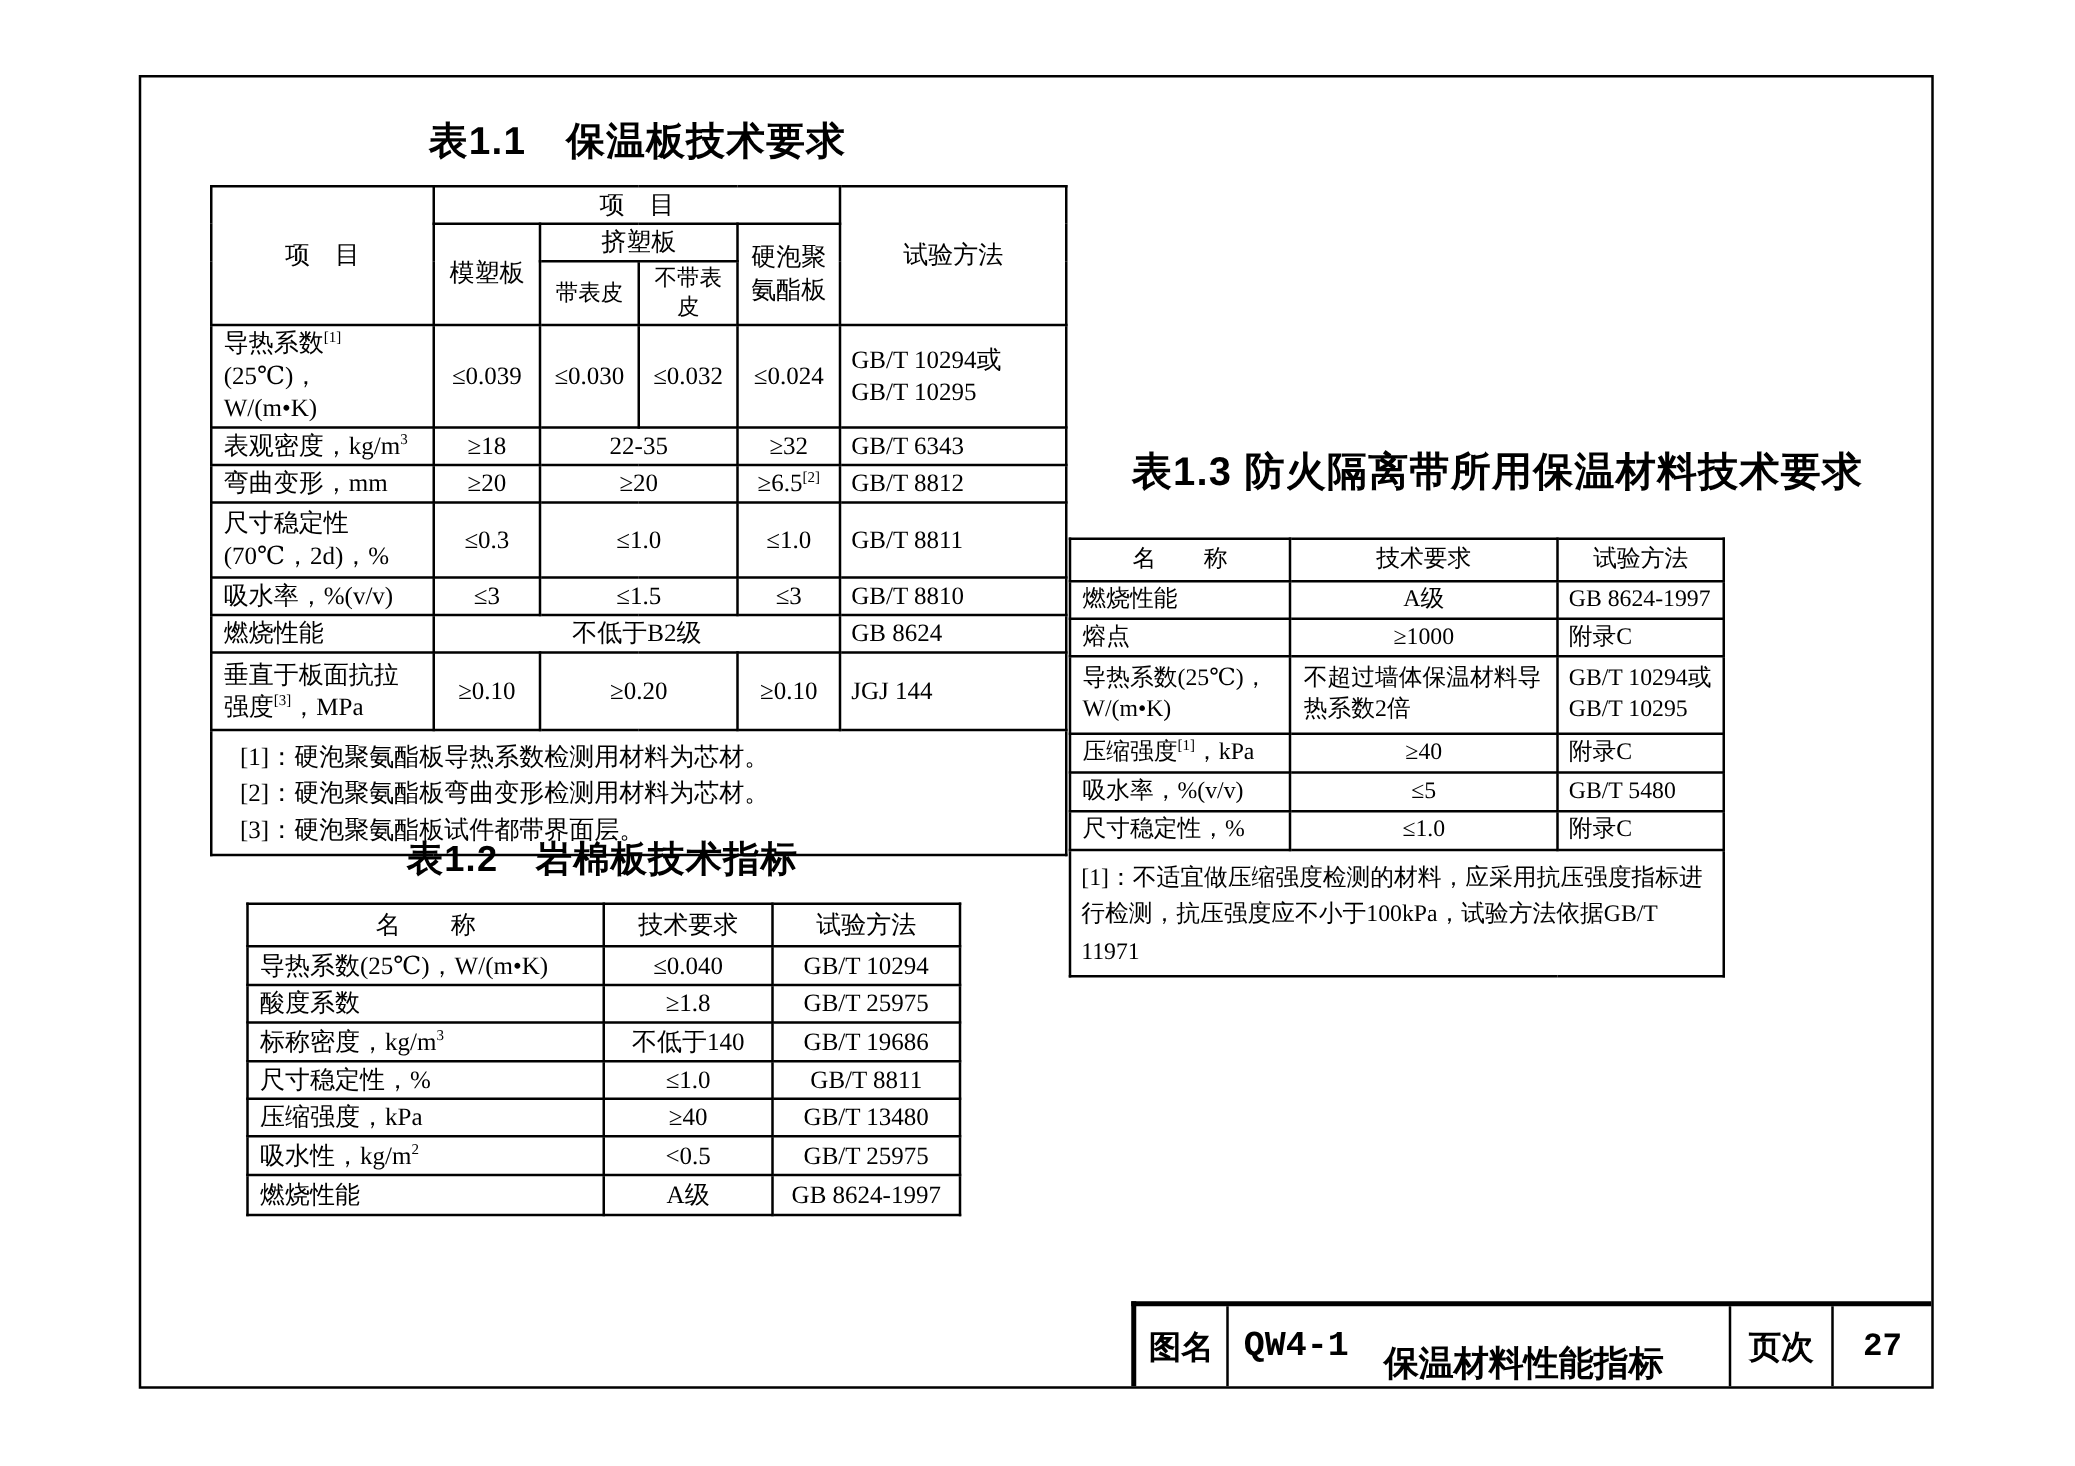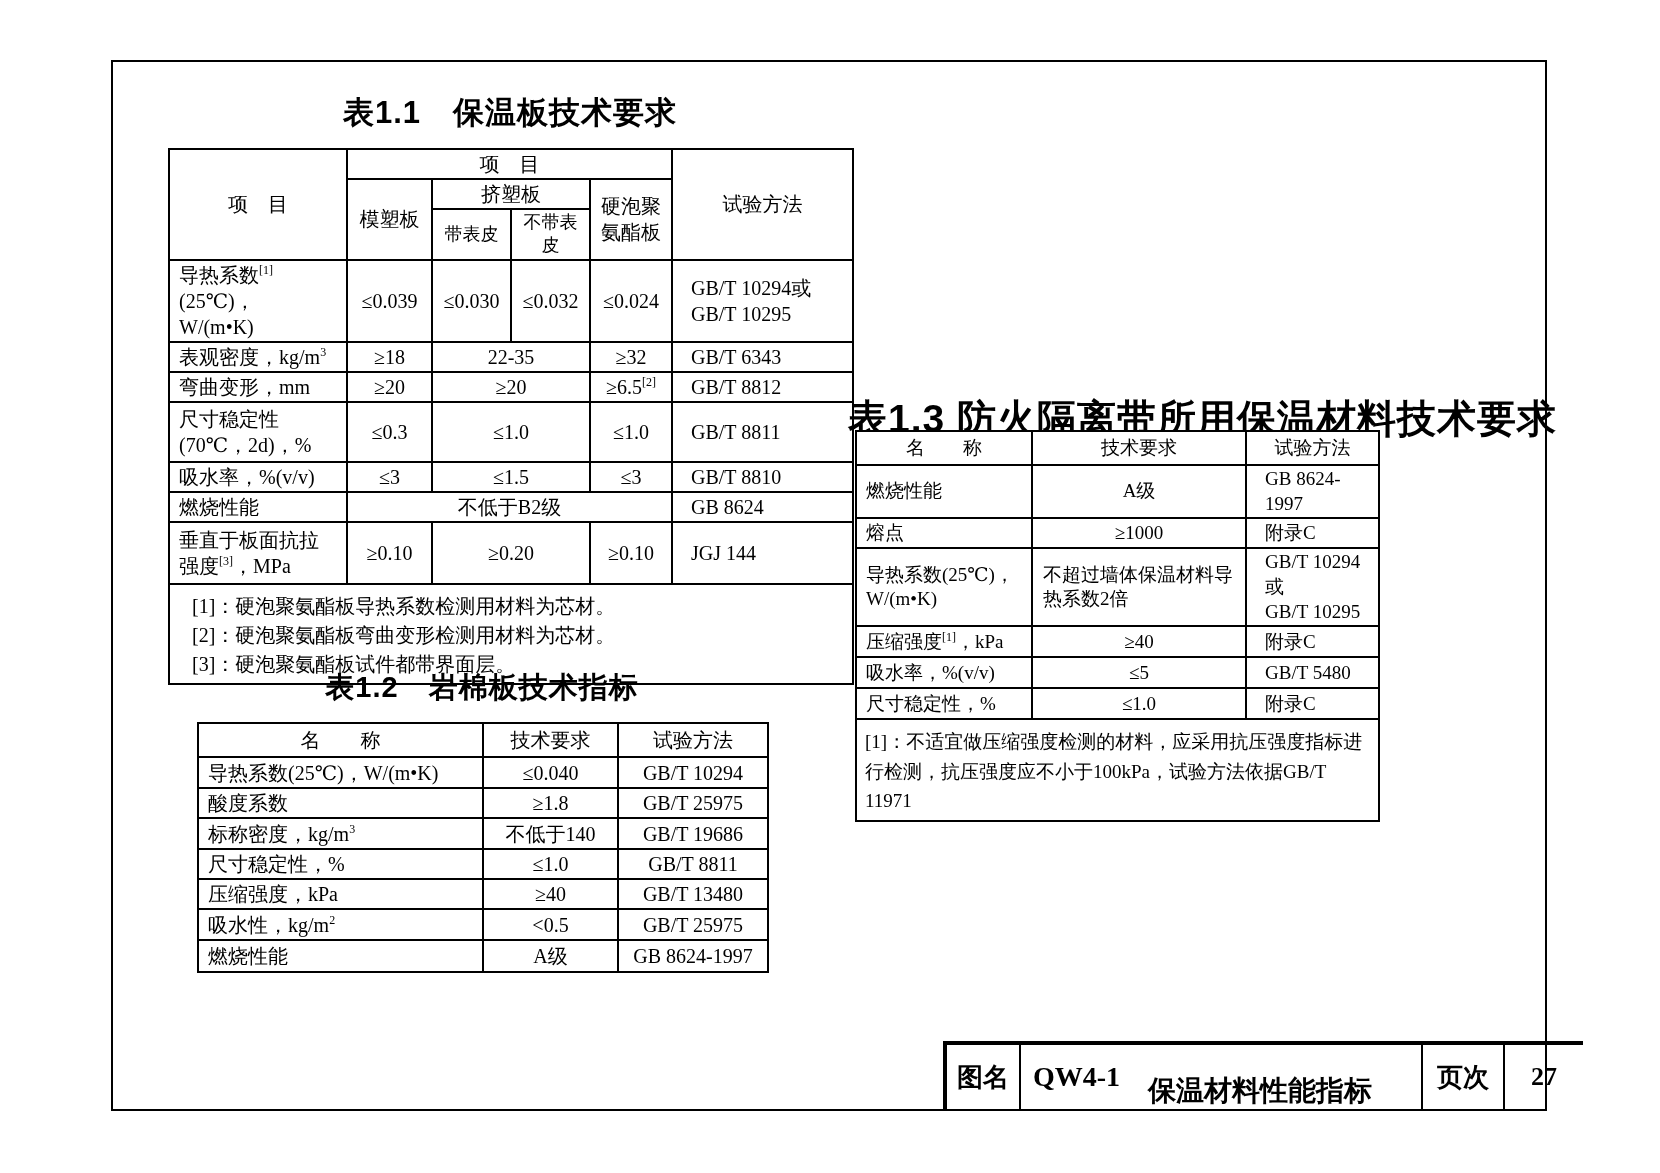--- a/index.html
+++ b/index.html
@@ -12,47 +12,47 @@
   .page-border {
     position:absolute; left:111px; top:60px; width:1436px; height:1051px;
     border:2px solid #000;
   }
   .t-title {
     position:absolute; font-family:"Liberation Sans","DejaVu Sans",sans-serif;
     font-weight:700; text-align:center; letter-spacing:1px; white-space:nowrap;
   }
   #title1 { left:168px; top:92px;  width:684px; font-size:31px; }
   #title2 { left:197px; top:668px; width:570px; font-size:29px; }
-  #title3 { left:848px; top:392px; width:700px; font-size:39px; }
+  #title3 { left:848px; top:356px; width:700px; font-size:32px; }
 
   table.grid { border-collapse:collapse; table-layout:fixed; background:#fff; }
   table.grid td {
     border:2px solid #000; font-size:20px; line-height:1.3;
     text-align:center; vertical-align:middle; padding:1px 3px;
   }
   #table3 td { font-size:19px; }
   .grid td.nm  { text-align:left; padding-left:9px; }
-  .grid td.mth { text-align:left; padding-left:18px; }
+  .grid td.mth { text-align:left; padding-left:8px; }
   .grid td.sm  { font-size:18px; }
   .grid sup { font-size:12px; line-height:0; vertical-align:super; }
   .ln { display:block; }
   .fnote {
     text-align:left !important; vertical-align:top !important;
     padding:7px 8px 4px 22px !important;
     margin-top:32px;
   }
   .fnote .ln { line-height:1.45; }
   #table3 .fnote { padding-left:8px !important; }
   #table3 .fnote .ln { line-height:1.55; }
   #table3 td.req-wrap { text-align:left; padding-left:10px; }
 
   .titleblock {
-    position:absolute; left:943px; top:1041px; width:640px; height:68px;
+    position:absolute; left:905px; top:1041px; width:640px; height:68px;
     border-top:4px solid #000; border-left:4px solid #000;
-    display:flex; font-family:Liberation Serif, serif;text-align:center;
+    display:flex; font-family:Liberation Mono, monospace;text-align:center;
   }
   .tb-cell { display:flex; align-items:center; justify-content:center; font-weight:700; white-space:nowrap; }
   .tb-c1 { width:72px; font-size:26px; }
   .tb-c2 { flex:1; justify-content:flex-start; border-left:2px solid #000; font-size:28px; padding-left:12px; }
   .tb-c3 { width:82px; border-left:2px solid #000; font-size:26px; }
   .tb-c4 { width:80px; border-left:2px solid #000; font-size:26px; }
   .tb-title-text { margin-left:28px;margin-top:28px; }
 </style>
 </head>
 <body>

